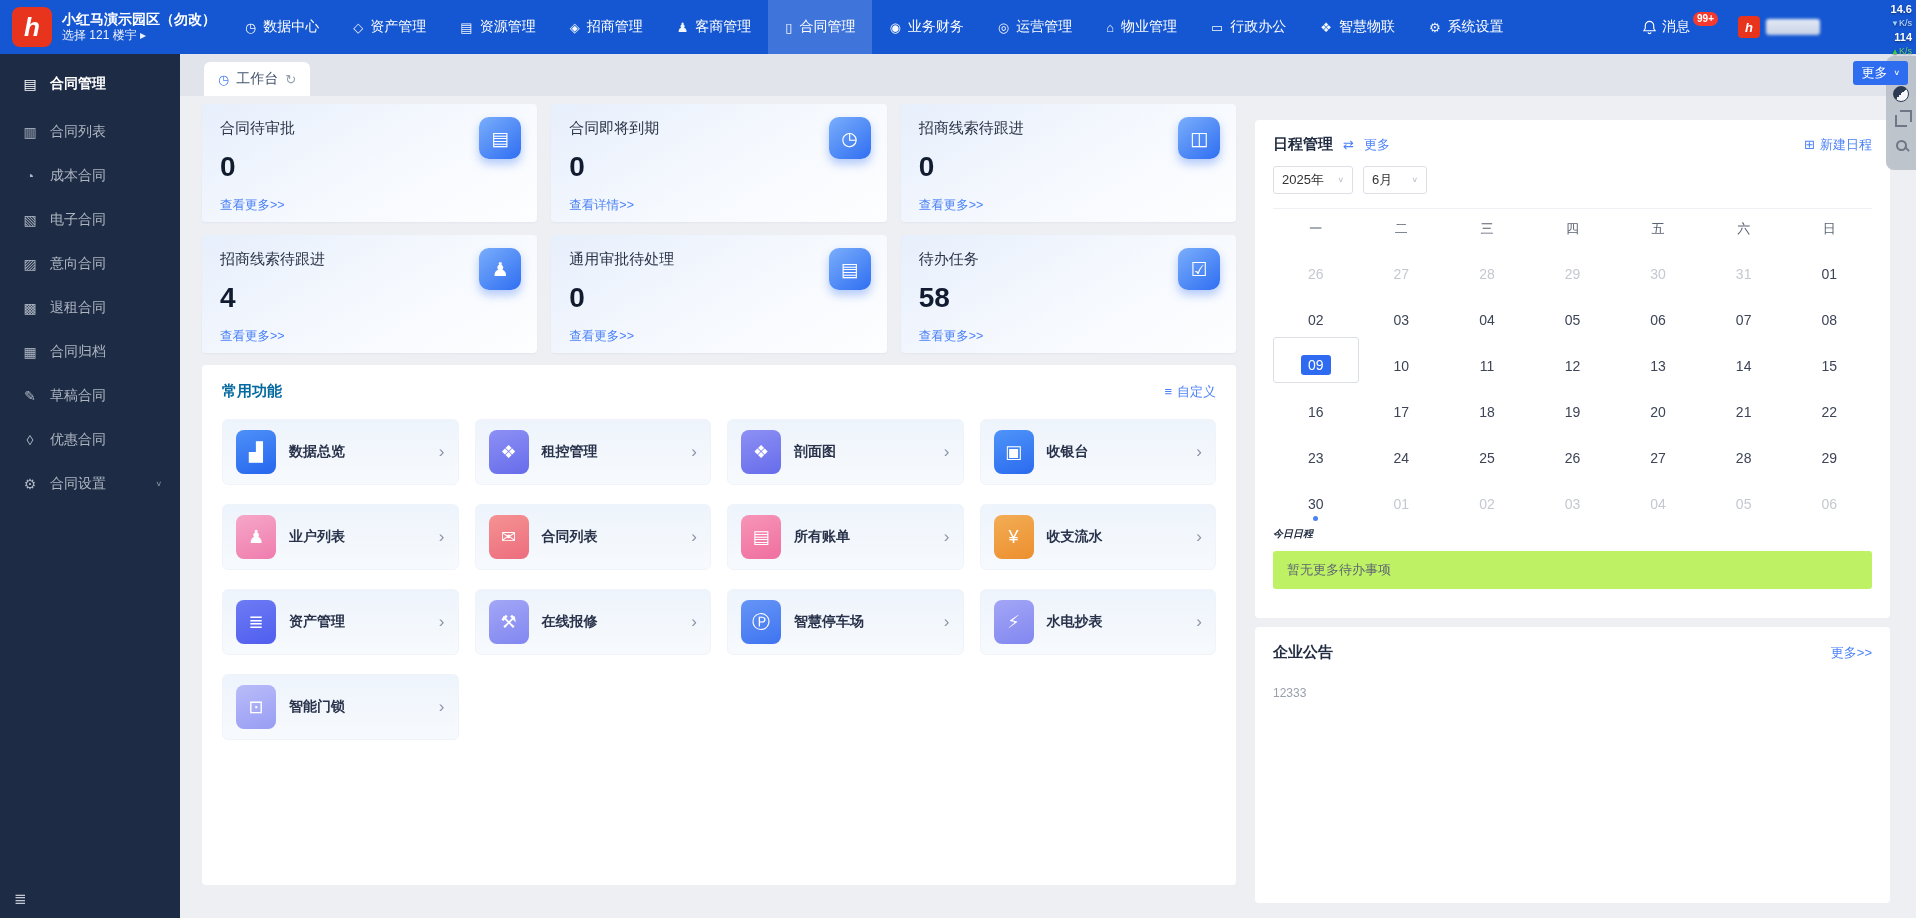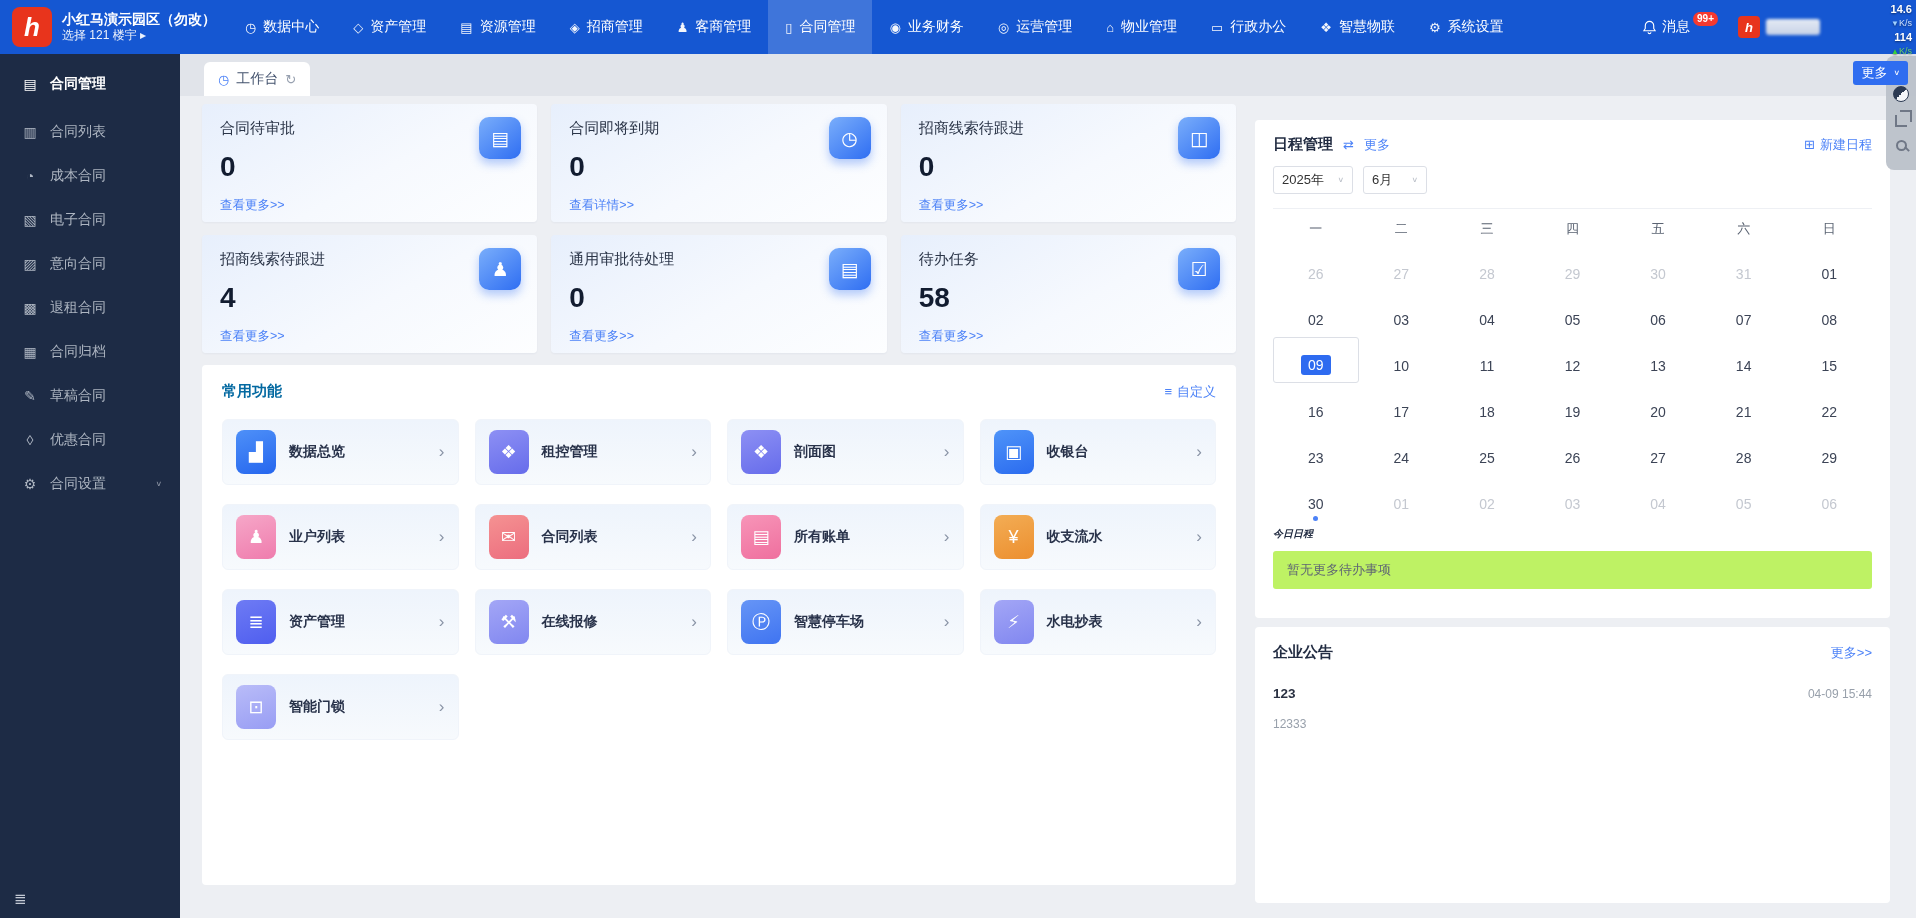--- a/index.html
+++ b/index.html
@@ -671,24 +671,20 @@
           <div class="today-t">今日日程</div>
           <div class="empty-box">暂无更多待办事项</div>
         </section>
         <section class="panel notice">
           <div class="nhead">
             <span class="ntitle">企业公告</span>
             <span class="nmore">更多&gt;&gt;</span>
           </div>
           <div id="notice-mount">
   <div class="nitem">
-    <div class="nrow">
-      <span class="nname">123</span>
-      <span class="ntime">04-09 15:44</span>
-    </div>
     <div class="ndesc">12333</div>
   </div>
 </div>
         </section>
       </div>
     </div>
   </div>
 </div>
 
 </body></html>

